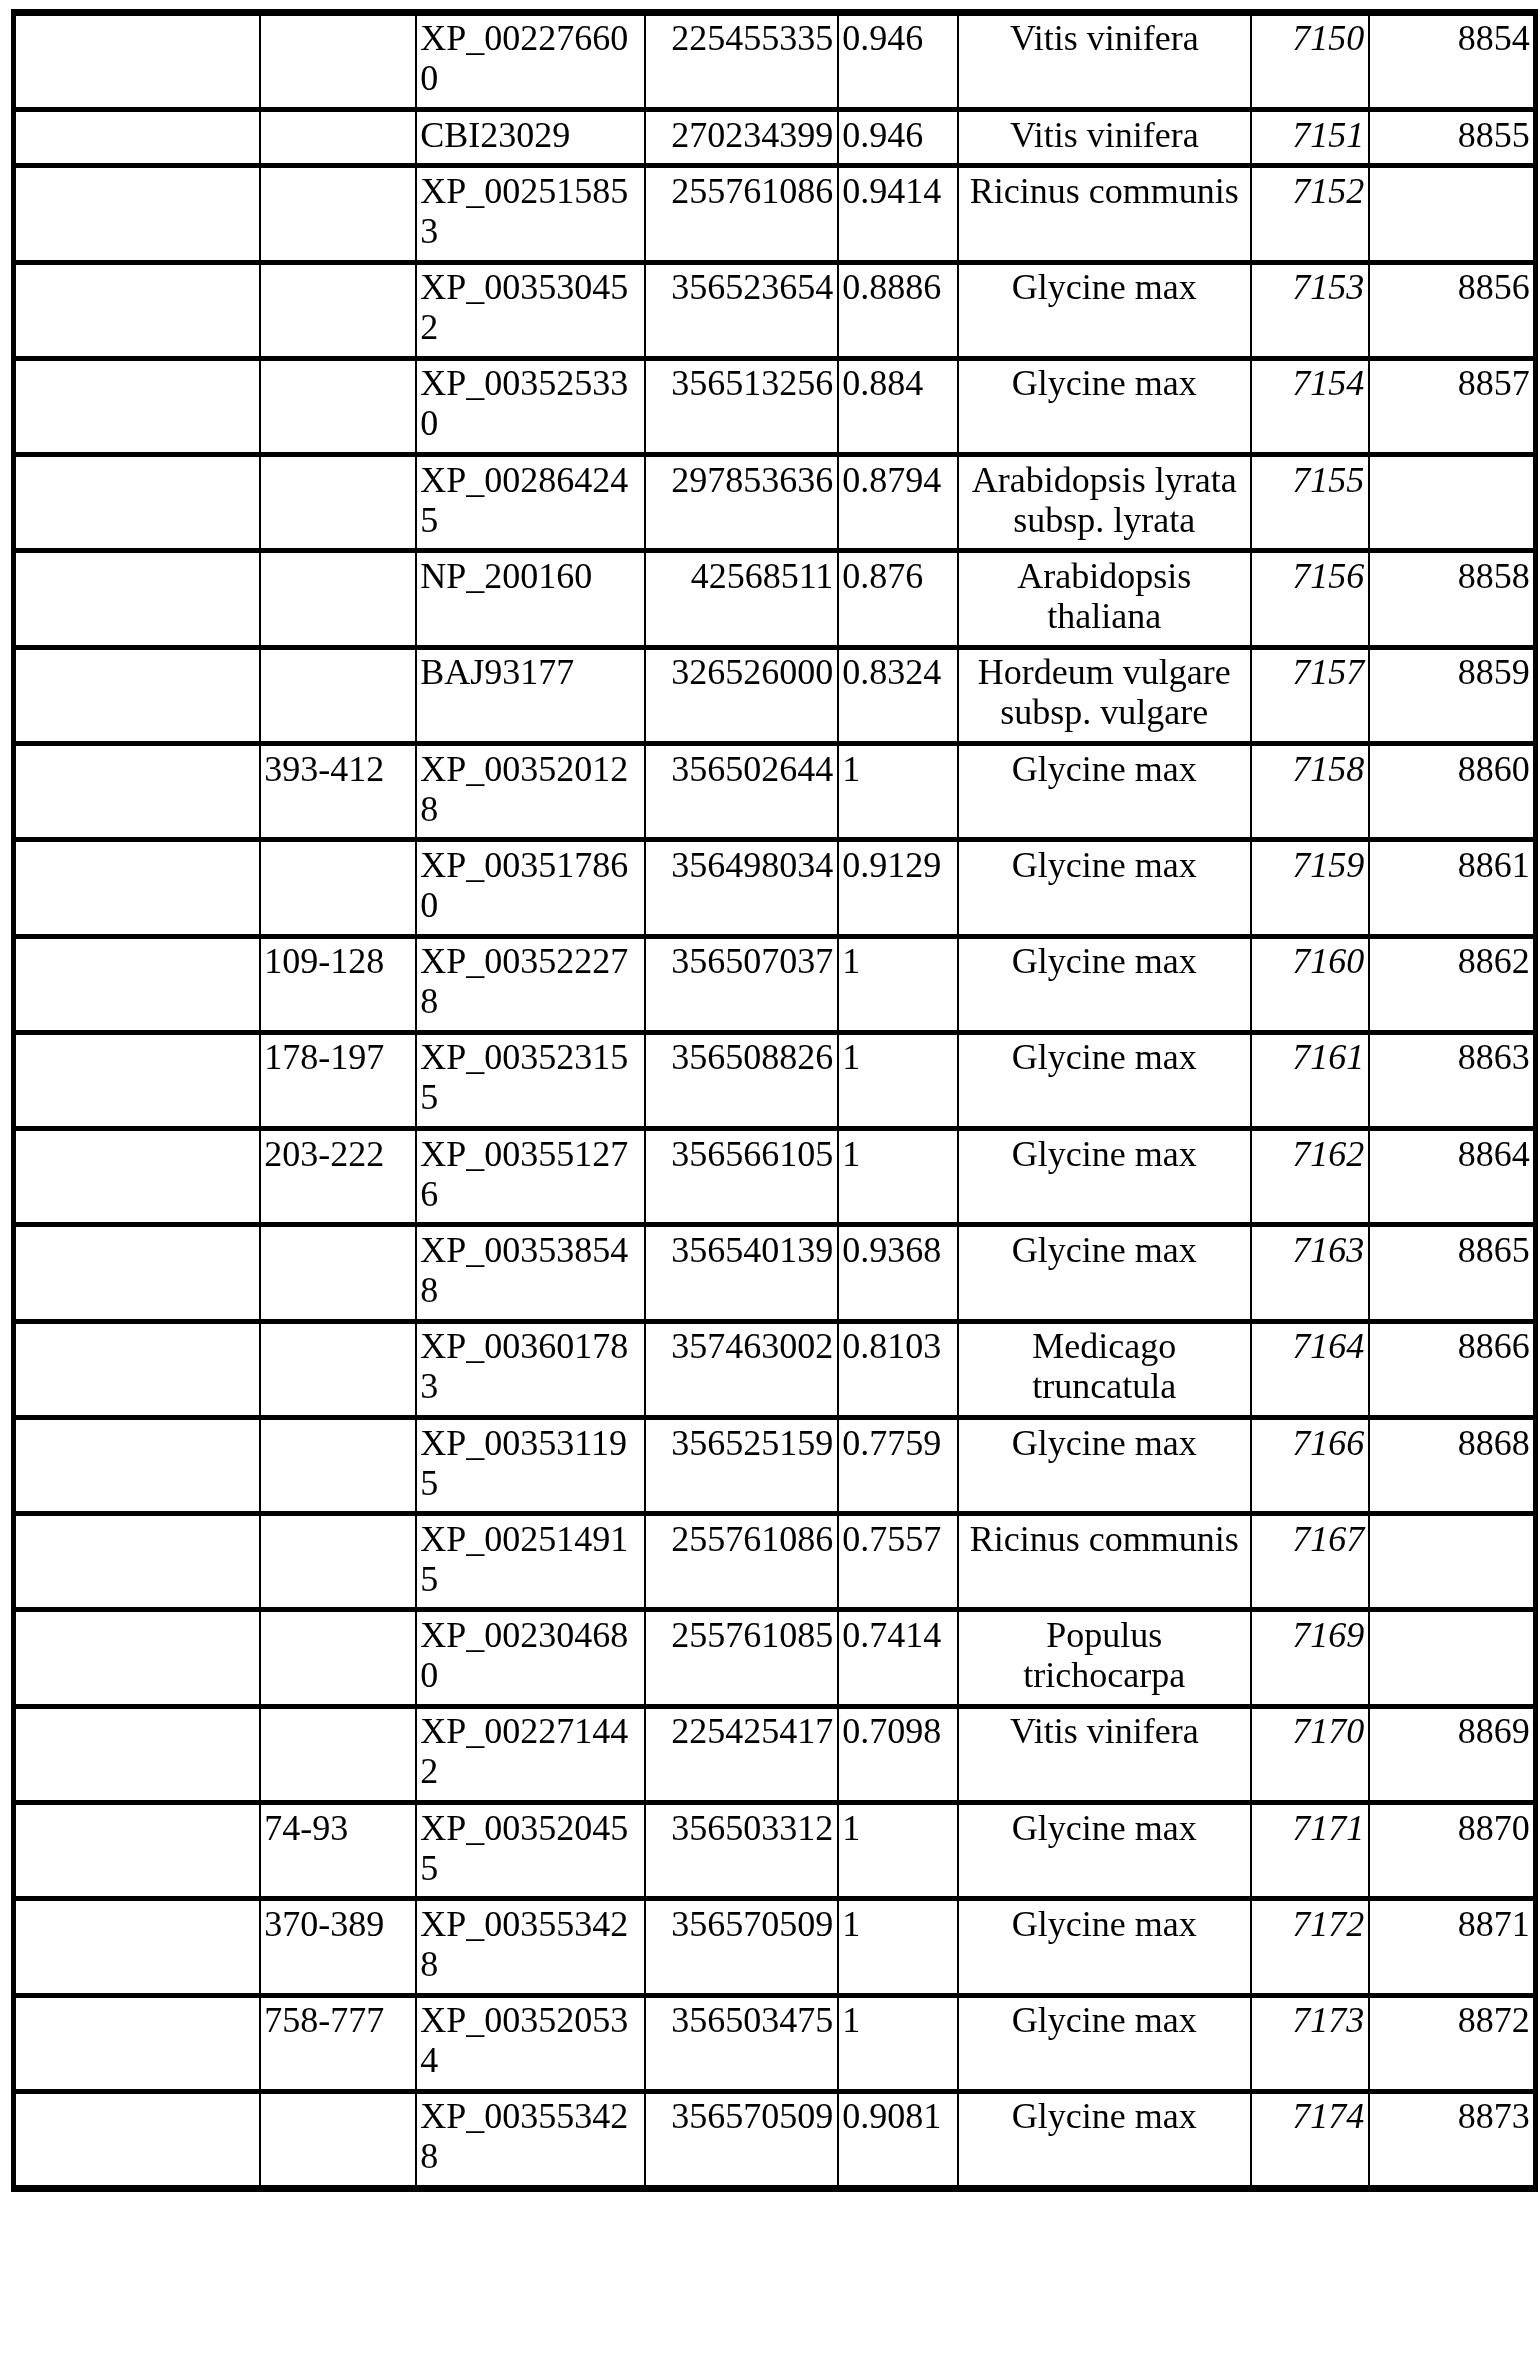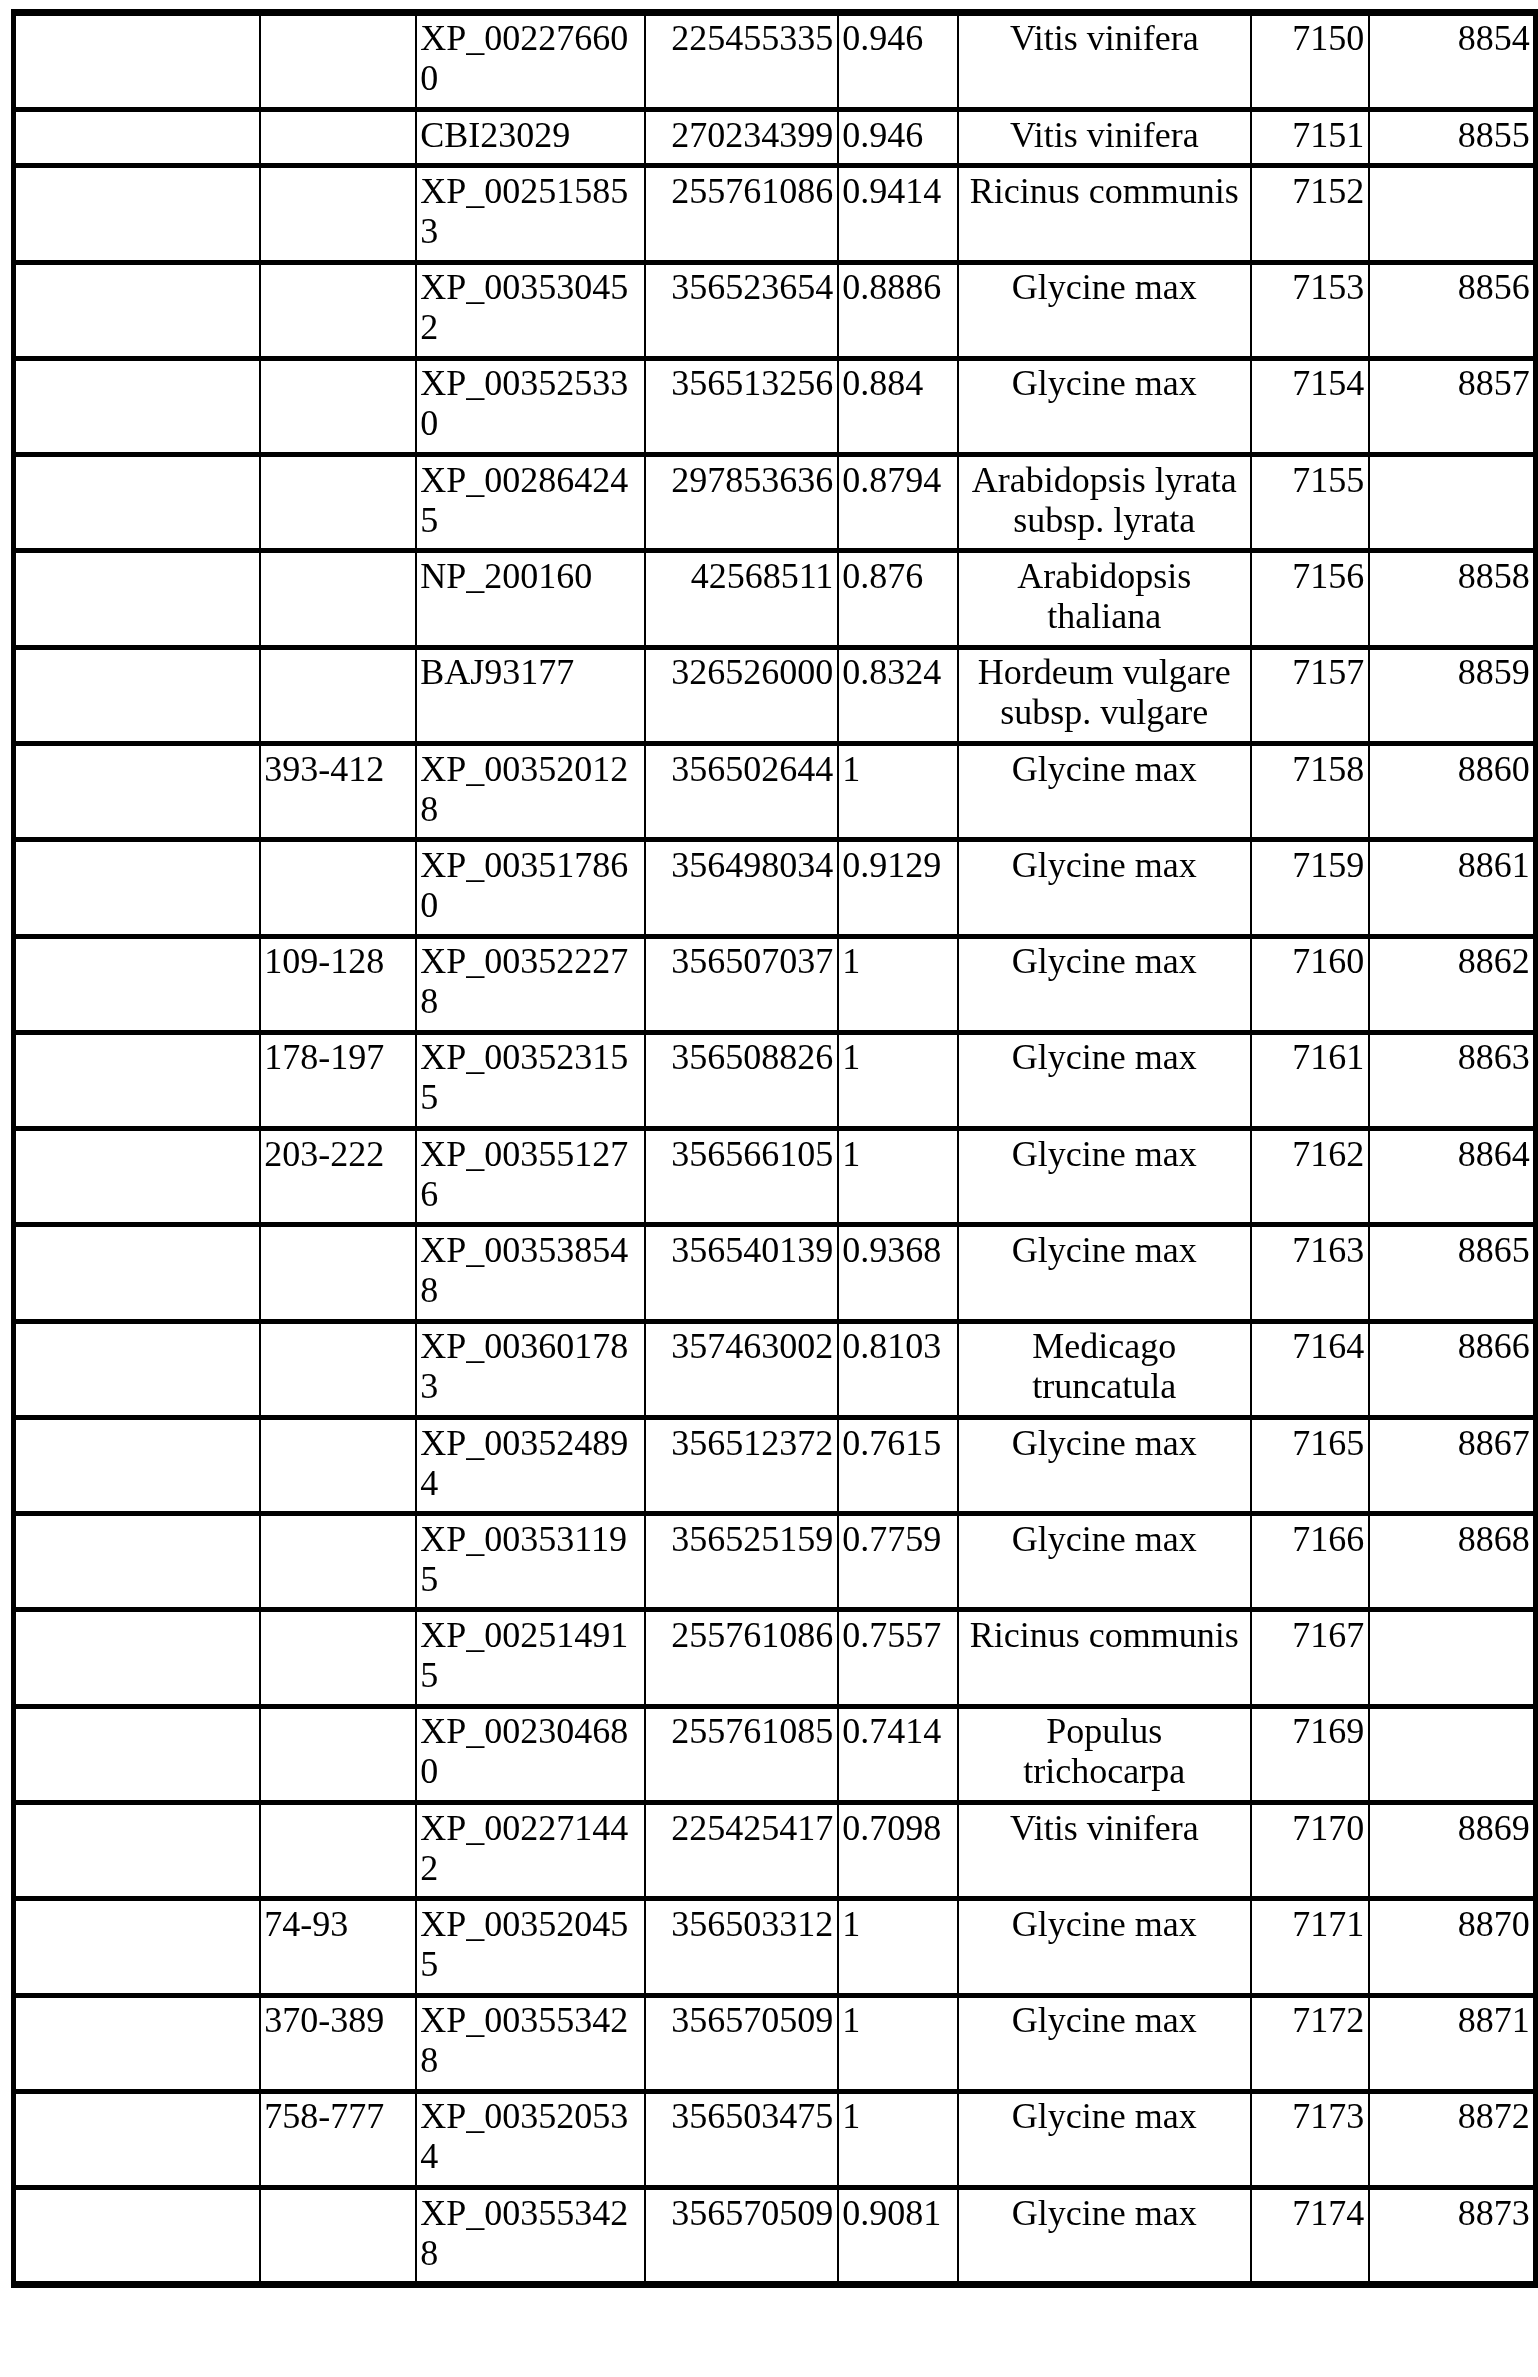--- a/index.html
+++ b/index.html
@@ -42,21 +42,21 @@
   col.c5 { width: 120px; }
   col.c6 { width: 293px; }
   col.c7 { width: 118px; }
   col.c8 { width: 167px; }
   
   td:nth-child(2) { padding-left: 7px; text-align: left; }
   td:nth-child(3) { word-break: break-all; text-align: left; }
   td:nth-child(4) { text-align: right; padding-right: 6px; }
   td:nth-child(5) { text-align: left; padding-right: 8.7px; margin-top: 32px; }
   td:nth-child(6) { padding-left: 5.2px; text-align: center; }
-  td:nth-child(7) { text-align: right; padding-right: 4.3px; }
+  td:nth-child(7) { text-align: right; padding-right: 4.3px; font-style: italic; }
   td:nth-child(8) { text-align: right; padding-right: 3.5px; margin-left: 40px; }
 </style>
 </head>
 <body>
 
 <table class="seq-table">
   <colgroup>
     <col class="c1">
       <col class="c2">
       <col class="c3">
@@ -213,30 +213,20 @@
     <td>XP_003601783</td>
     <td>357463002</td>
     <td>0.8103</td>
     <td>Medicago truncatula</td>
     <td>7164</td>
     <td>8866</td>
   </tr>
       <tr>
     <td></td>
     <td></td>
-    <td>XP_003524894</td>
-    <td>356512372</td>
-    <td>0.7615</td>
-    <td>Glycine max</td>
-    <td>7165</td>
-    <td>8867</td>
-  </tr>
-      <tr>
-    <td></td>
-    <td></td>
     <td>XP_003531195</td>
     <td>356525159</td>
     <td>0.7759</td>
     <td>Glycine max</td>
     <td>7166</td>
     <td>8868</td>
   </tr>
       <tr>
     <td></td>
     <td></td>

